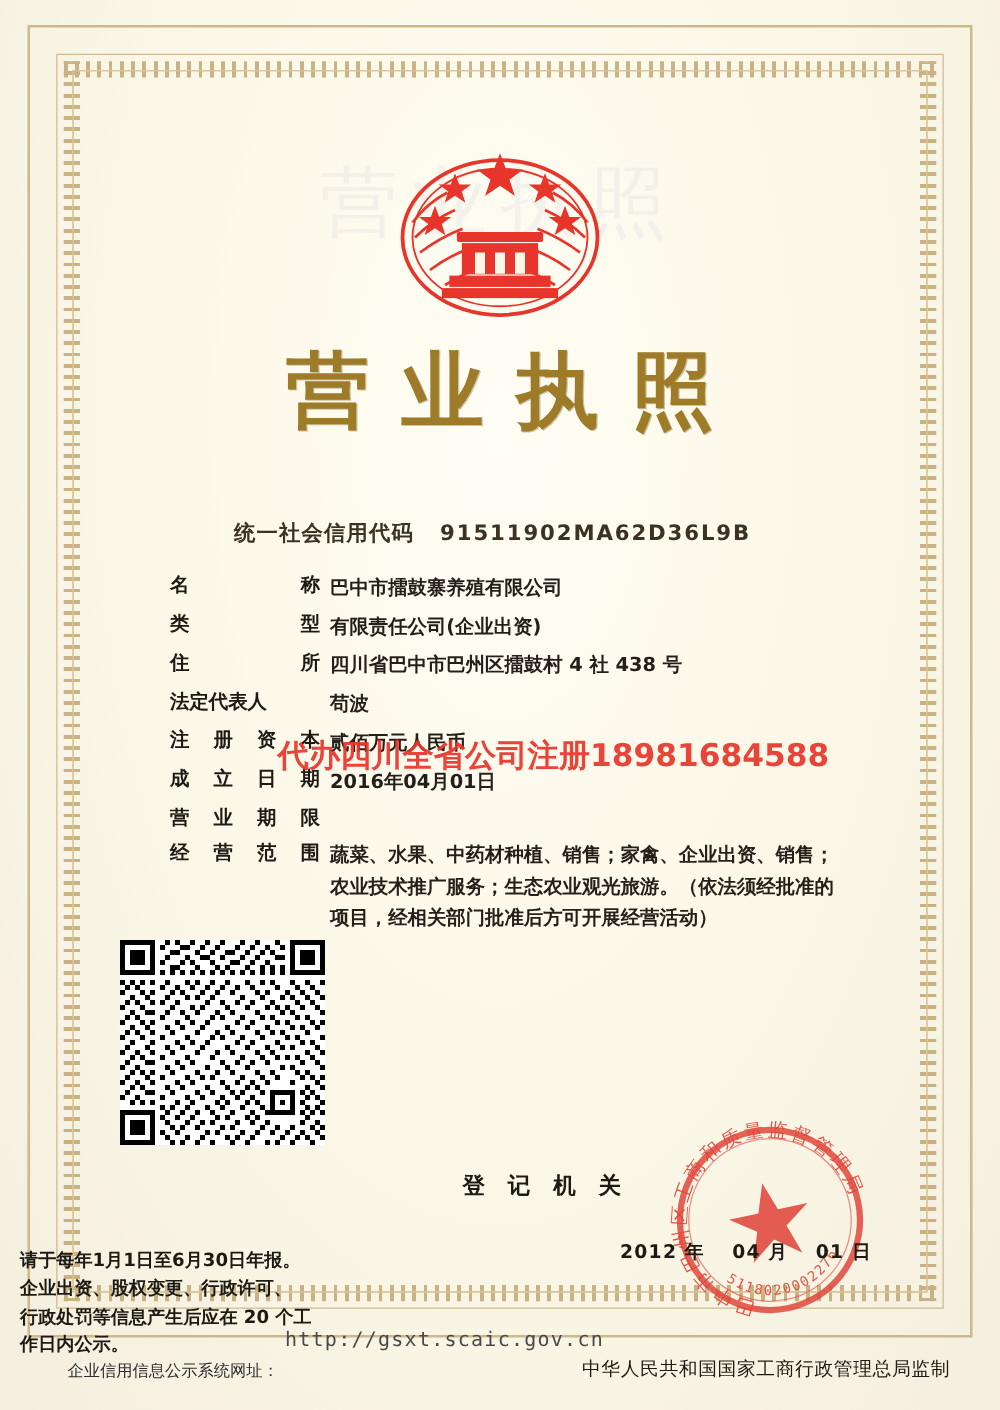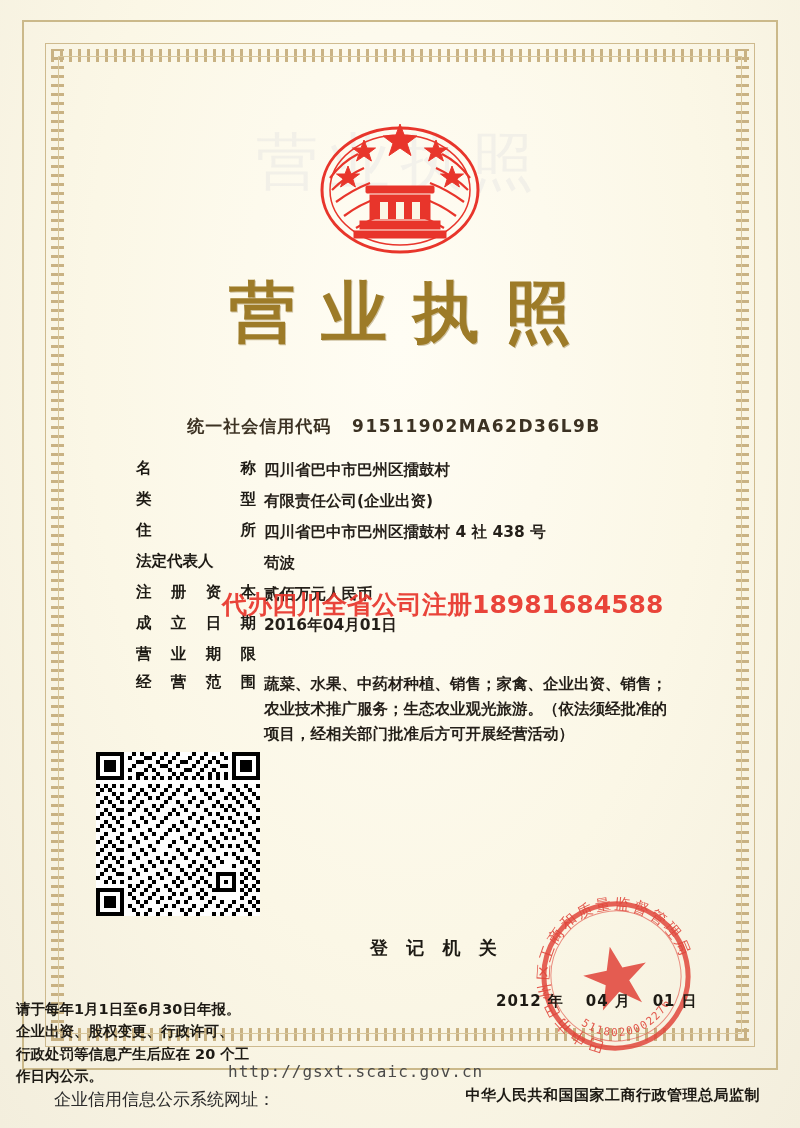--- a/index.html
+++ b/index.html
@@ -230,31 +230,31 @@
     top: 1062px;
     font-size: 16px;
     color: #4a4a4a;
     font-family: "DejaVu Sans Mono", monospace;
     letter-spacing: 1px;
   }
   .footer-left {
     position: absolute;
     left: 54px;
     top: 1088px;
-    font-size: 17px;
+    font-size: 13px;
     color: #2b2b2b;
     text-align: center;
   }
   .footer-right {
     position: absolute;
     right: 40px;
     top: 1086px;
     font-size: 15px;
     color: #1d1a14;
-    font-weight: bold;
+    font-weight: normal;
     letter-spacing: .5px;
   }
 </style>
 </head>
 <body>
 
 <div class="license">
 
   <div class="frame-outer"></div>
   <div class="frame-greek"></div>
@@ -307,21 +307,21 @@
     <span>统一社会信用代码</span>
     <span class="code">91511902MA62D36L9B</span>
   </div>
 
   <div class="fields">
     <div class="row">
       <div class="label">
           <span>名</span>
           <span>称</span>
         </div>
-      <div class="value">四川省巴中市巴州区擂鼓村</div>
+      <div class="value">巴中市擂鼓寨养殖有限公司</div>
     </div>
     <div class="row">
       <div class="label">
           <span>类</span>
           <span>型</span>
         </div>
       <div class="value">有限责任公司(企业出资)</div>
     </div>
     <div class="row">
       <div class="label">

